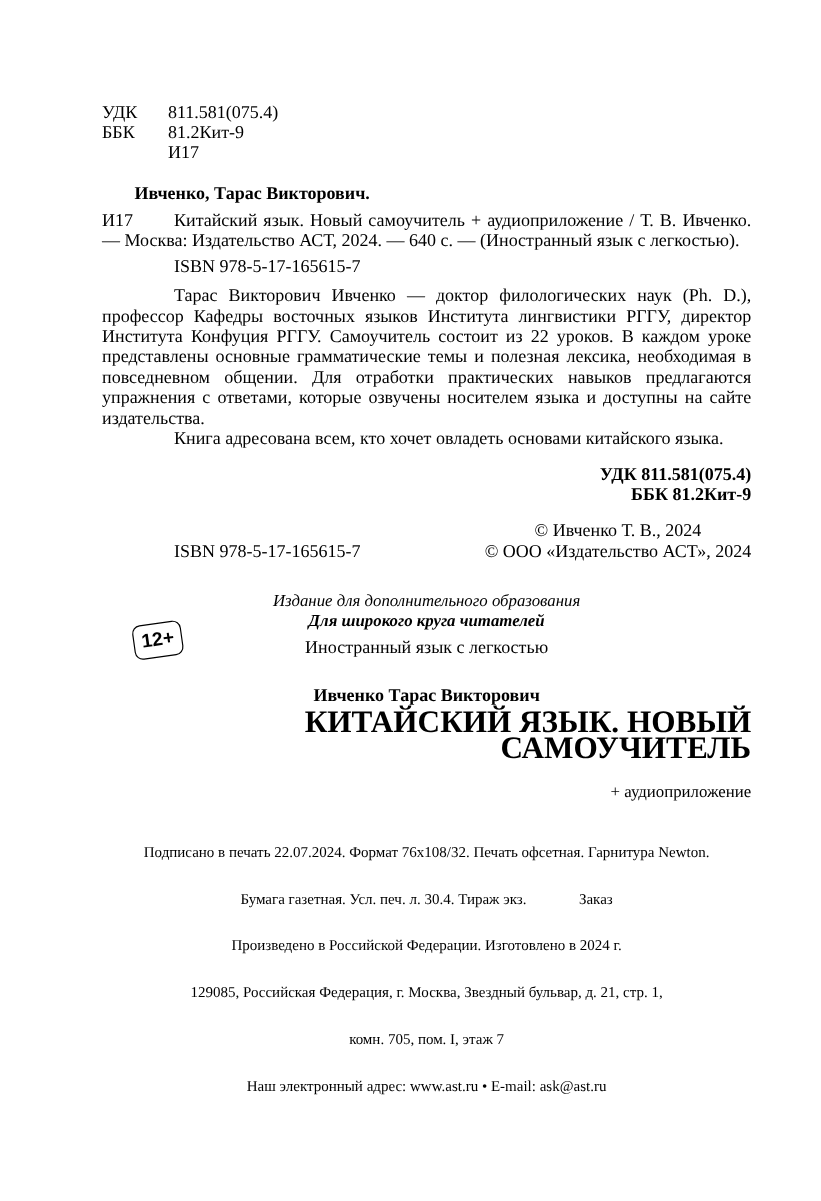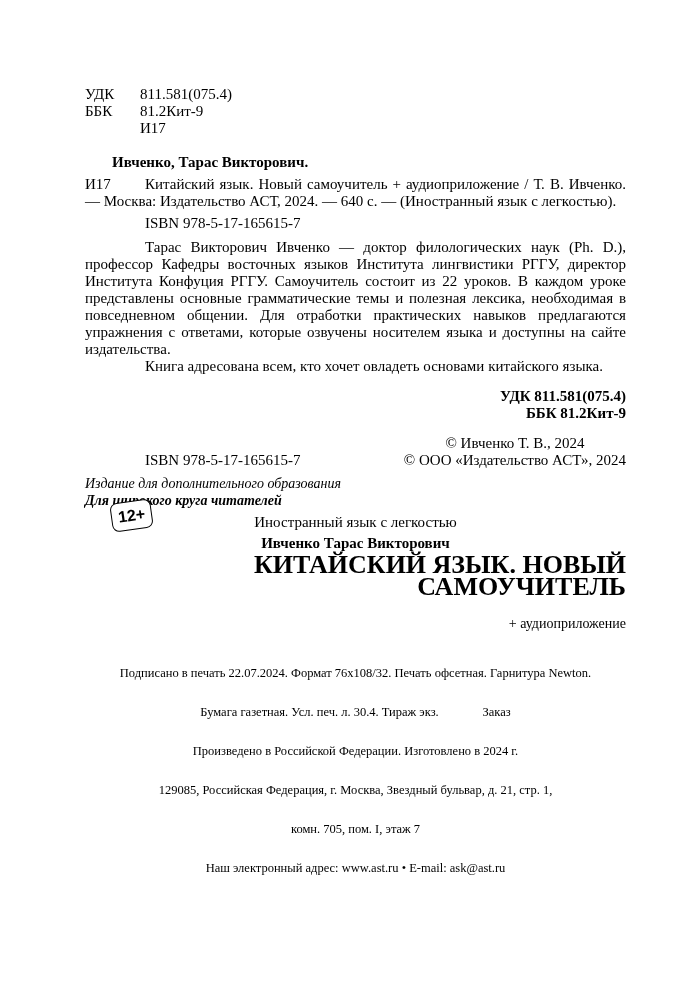--- a/index.html
+++ b/index.html
@@ -29,34 +29,34 @@
   .annot { margin-top:7px; text-align:justify; text-indent:60px; }
   .annot2 { margin-top:0; }
   
   .codes-right { margin-top:13px; text-align:right; font-weight:bold; }
   
   .isbn-row { margin-top:13px; display:flex; justify-content:space-between; align-items:flex-end; }
   .isbn-row .isbn2 { margin-left:60px; }
   .copy { text-align:center;margin-left:36px; }
   
   .middle { position:relative; }
-  .edition { margin-top:6px; font-size:14px; font-style:italic; }
+  .edition { margin-top:24px; text-align:center; font-size:14px; font-style:italic; }
   .edition .bold { font-weight:bold; }
   .series { margin-top:5px; text-align:center; }
   .age-badge {
     position:absolute; left:26px; top:26px;
     border:1.6px solid #000; border-radius:7px;
     padding:6px 6px 5px 6px;
     font-family:"Liberation Sans", sans-serif;
     font-weight:bold; font-size:16px; line-height:16px;
     transform:rotate(-8deg);
     background:#fff;
   }
   
-  .title-author { margin-top:4px; text-align:center; font-weight:bold; }
+  .title-author { margin-top:23px; text-align:center; font-weight:bold; }
   .book-title { margin-top:2px; text-align:right; font-weight:bold; font-size:26px; line-height:22px; }
   .book-subtitle { margin-top:17px; text-align:right; font-size:14px; }
   
   .staff { margin-top:6px; text-align:center; font-size:13.5px; line-height:16px; }
   
   .imprint { margin-top:9px; text-align:center; font-size:12.5px; line-height:13px; white-space:pre-wrap; }
 </style>
 </head>
 <body>
 

